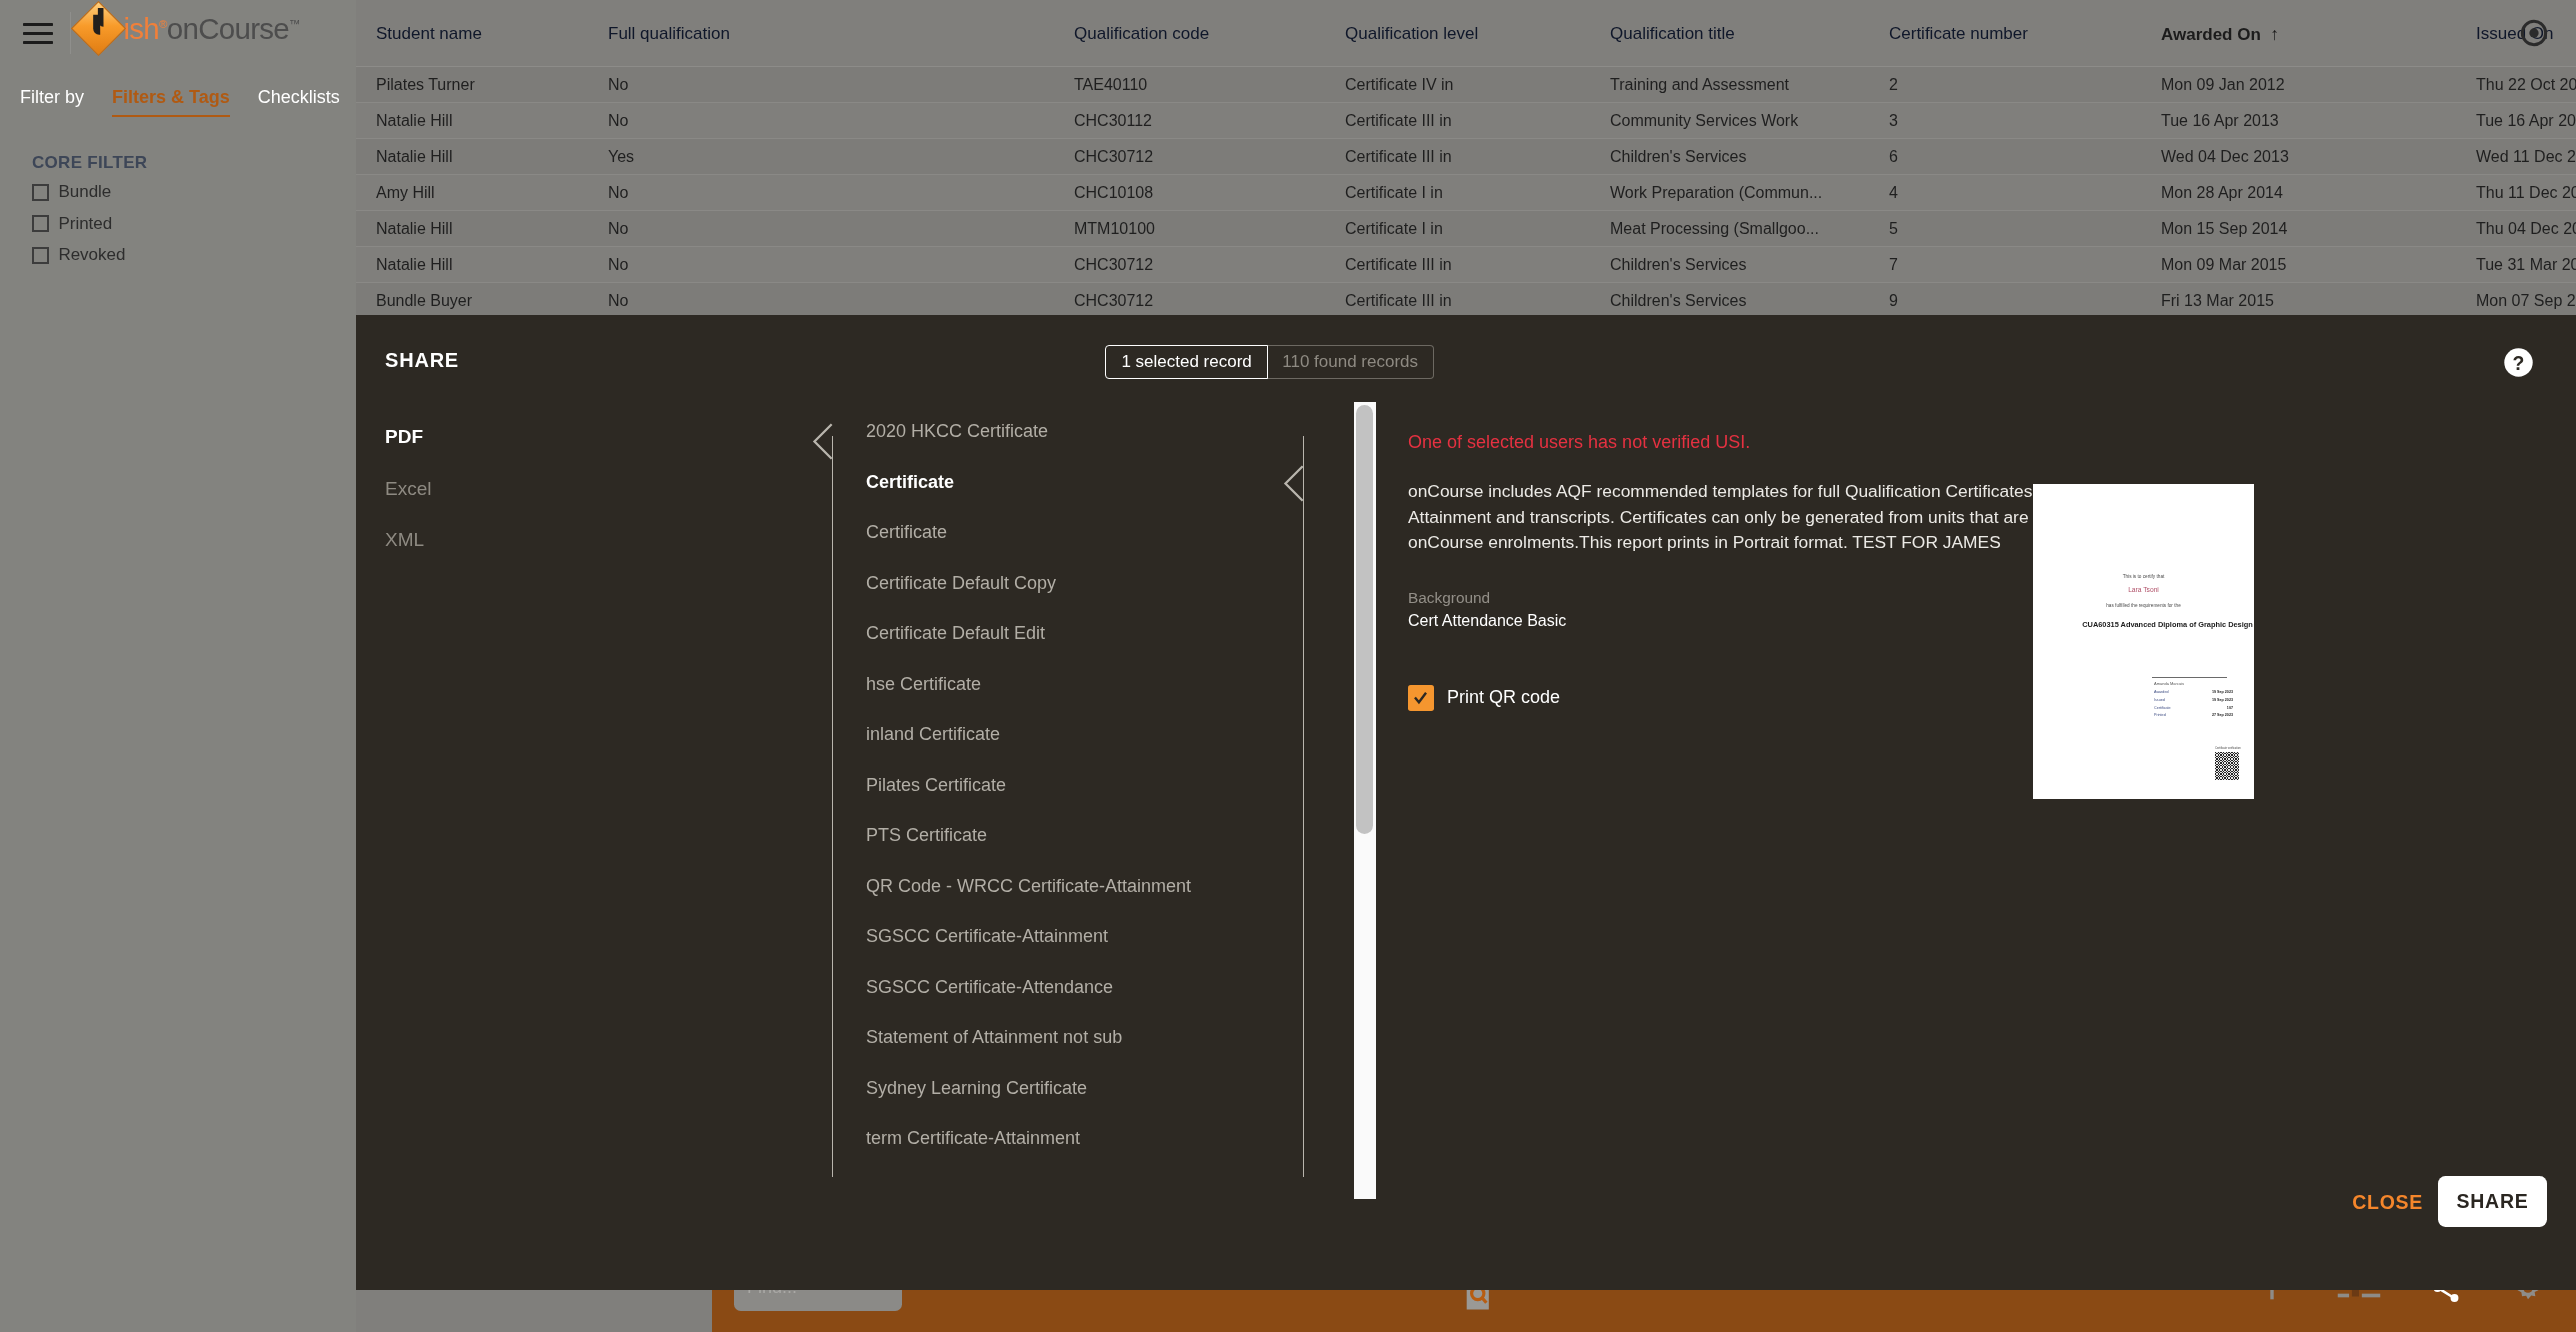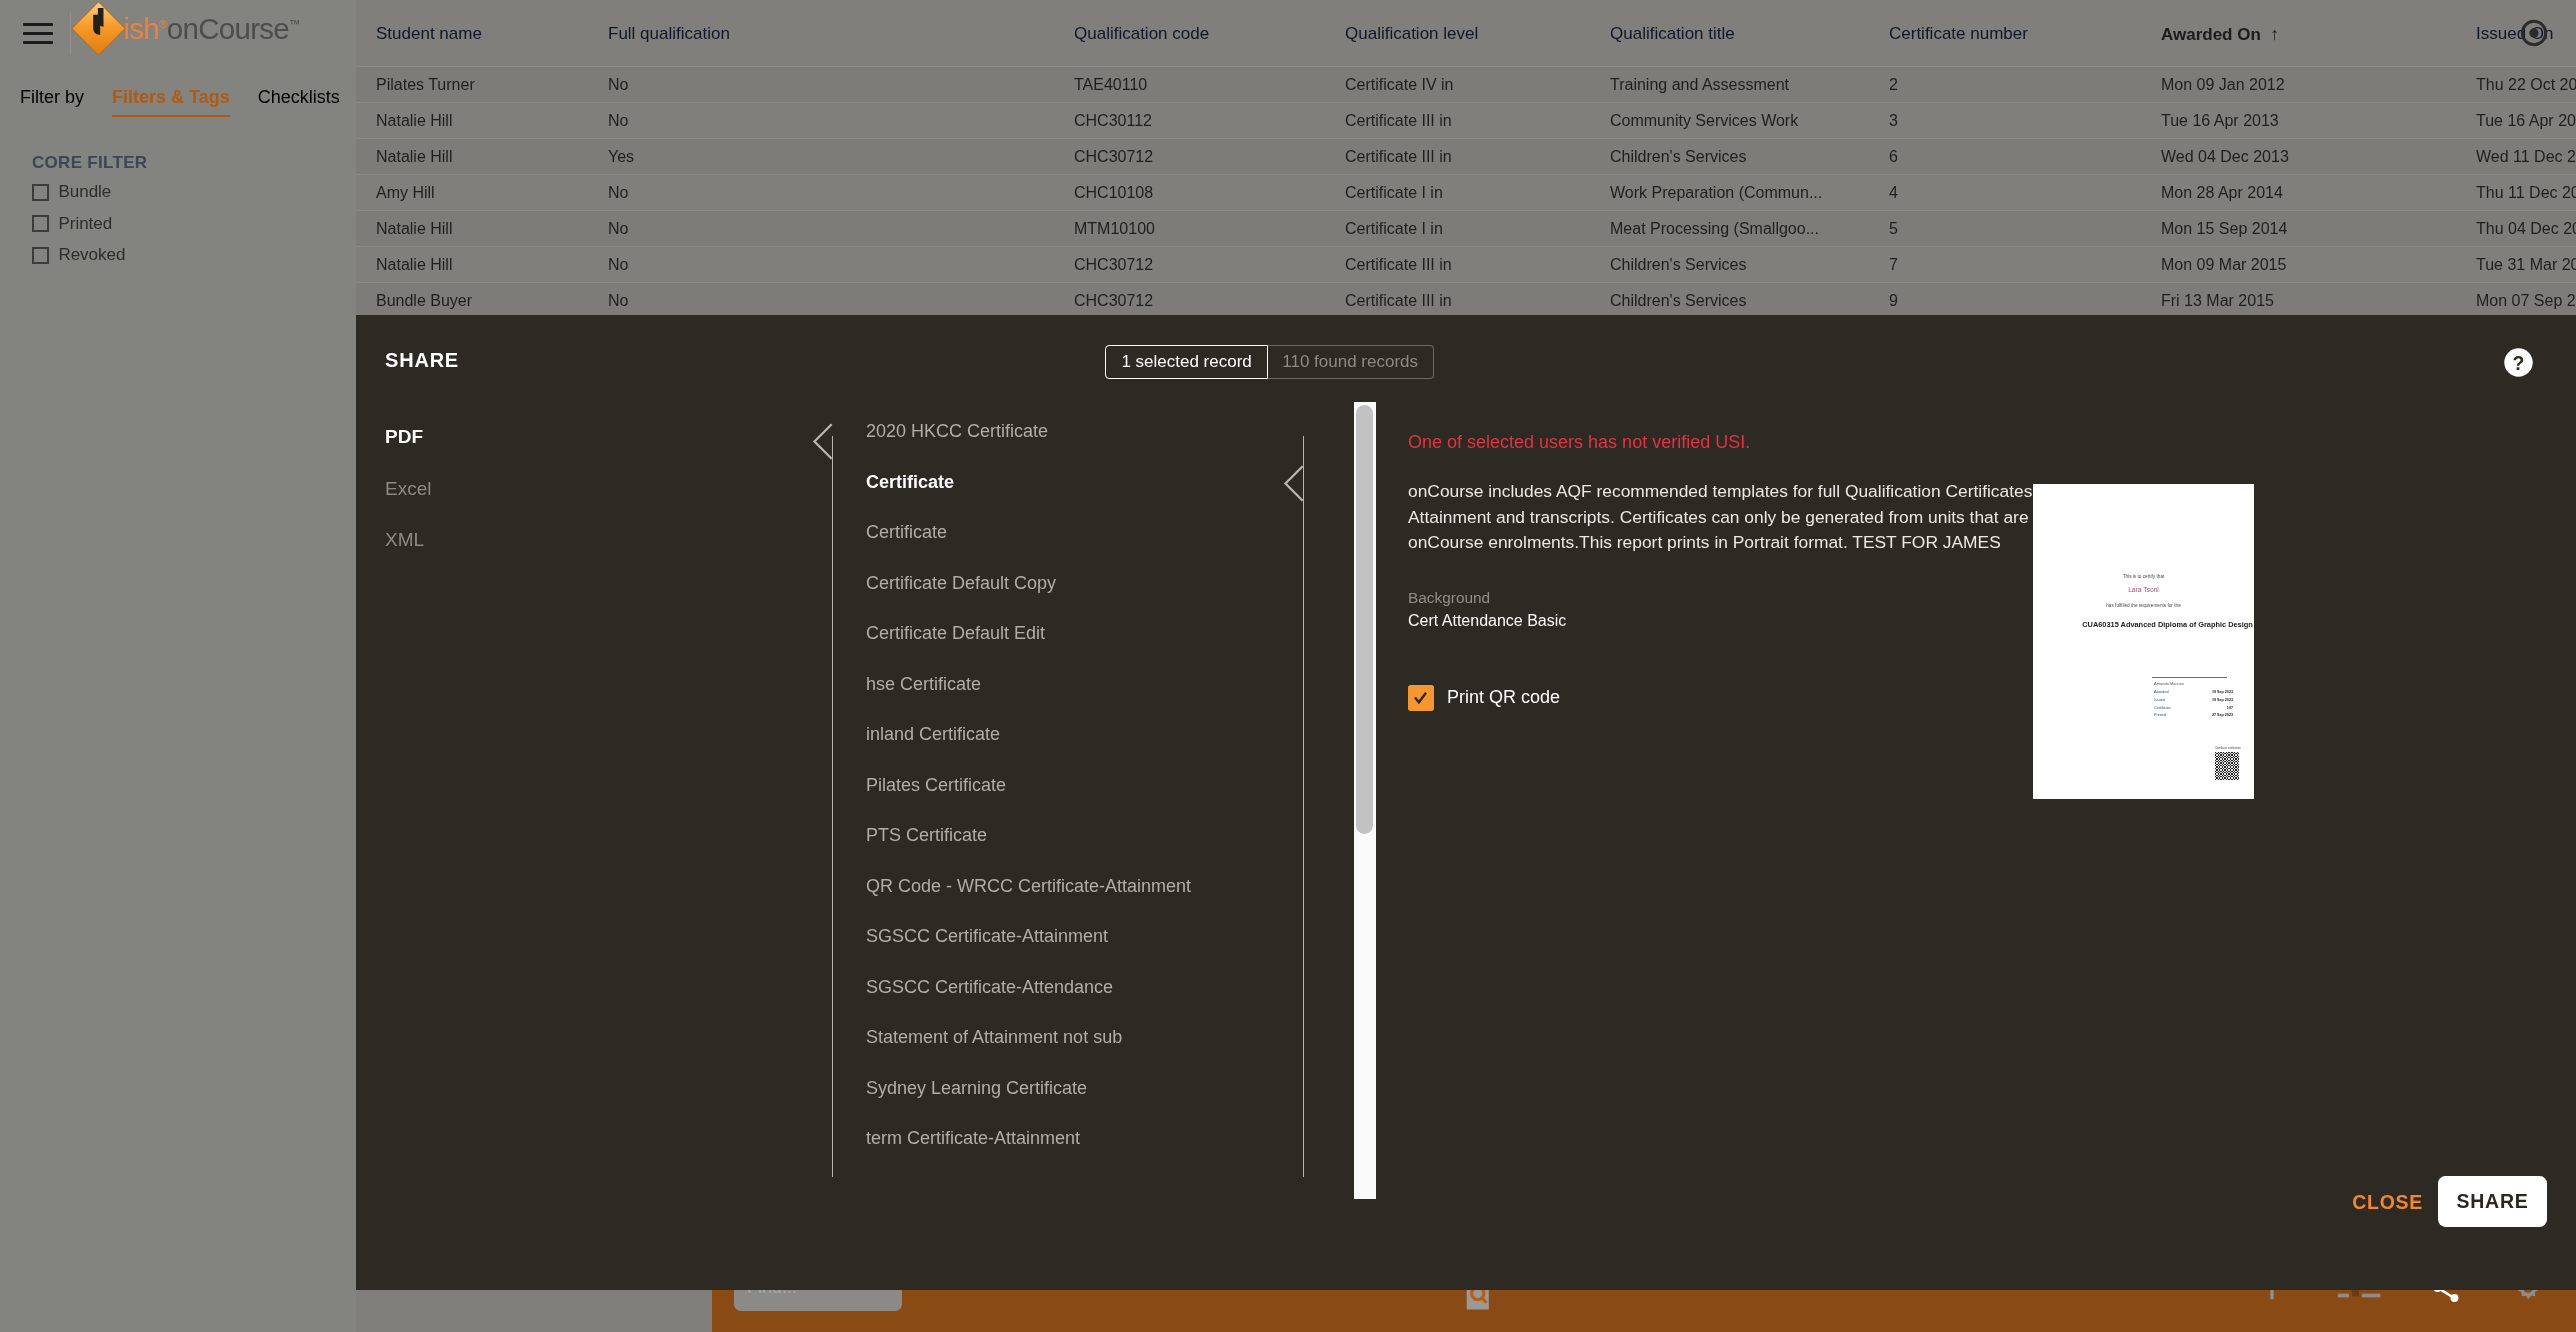--- a/index.html
+++ b/index.html
@@ -34,21 +34,21 @@
     border-radius: 0 0 0 6px;
     transform: rotate(-45deg);
     box-shadow: 4px -7.4px 0 -0.7px #231f1c;
   }
   .logo-text { font-size: 29.5px; font-weight: normal; letter-spacing: -0.7px; line-height: 1; }
   .logo-ish { color: #f1803a; }
   .logo-oc { color: #4d4d4d; }
   .logo-sup { font-size: 11.4px; vertical-align: super; }
 
   .sb-tabs { position: absolute; left: 0; top: 87px; width: 356px; display: flex; gap: 28px; padding-left: 20px; }
-  .sb-tab { font-size: 18px; color: #000000; padding-bottom: 6.7px; cursor: pointer; }
+  .sb-tab { font-size: 18px; color: #ffffff; padding-bottom: 6.7px; cursor: pointer; }
   .sb-tab.active { color: #b05a13; font-weight: bold; border-bottom: 2.7px solid #b05a13; }
 
   .sb-section { position: absolute; left: 32px; top: 141px; margin-top: 12px; }
   .sb-section-title { font-size: 17px; font-weight: bold; color: #3d4657; letter-spacing: 0.3px; margin-bottom: 9.4px; }
   .sb-check-row { display: flex; align-items: center; margin-bottom: 11.4px; cursor: pointer; }
   .sb-box { width: 17px; height: 17px; border: 2px solid #3c3c3c; margin-right: 9.4px; background: transparent; }
   .sb-check-label { font-size: 17px; color: #2d2d2d; }
 
   
   .table-area { position: absolute; left: 356px; top: 0; right: 0; bottom: 0; background: #807f7c; }

